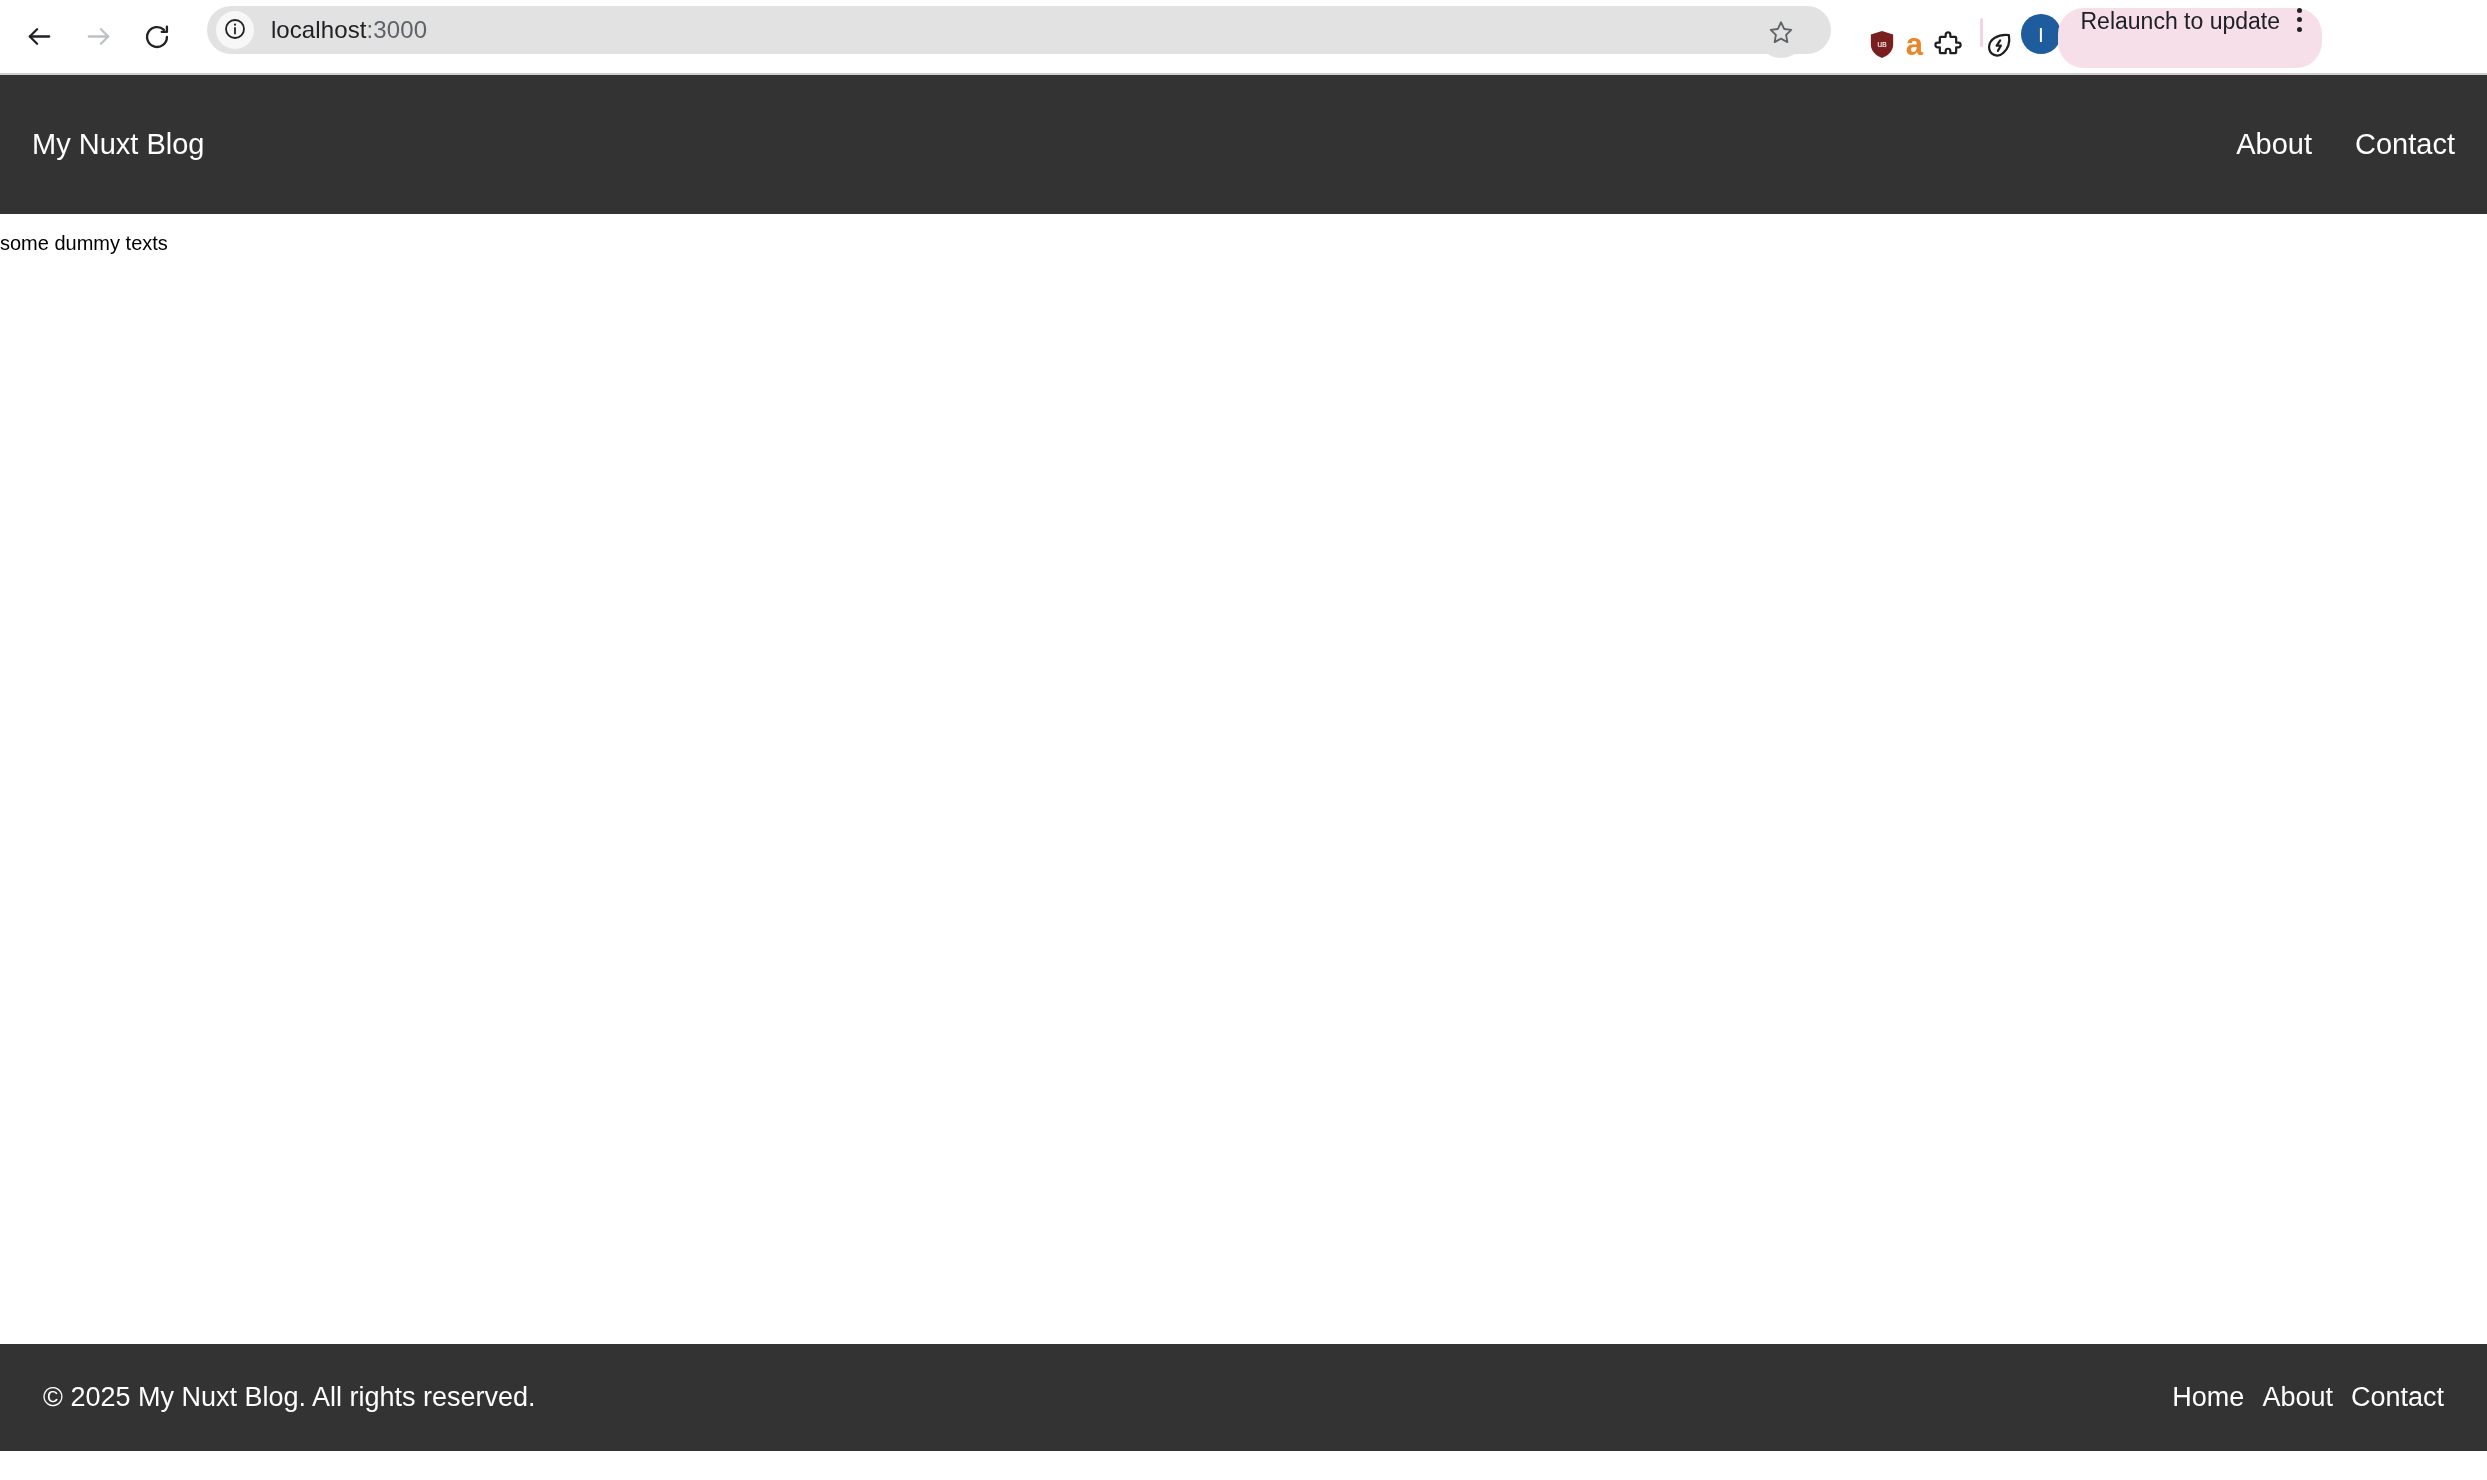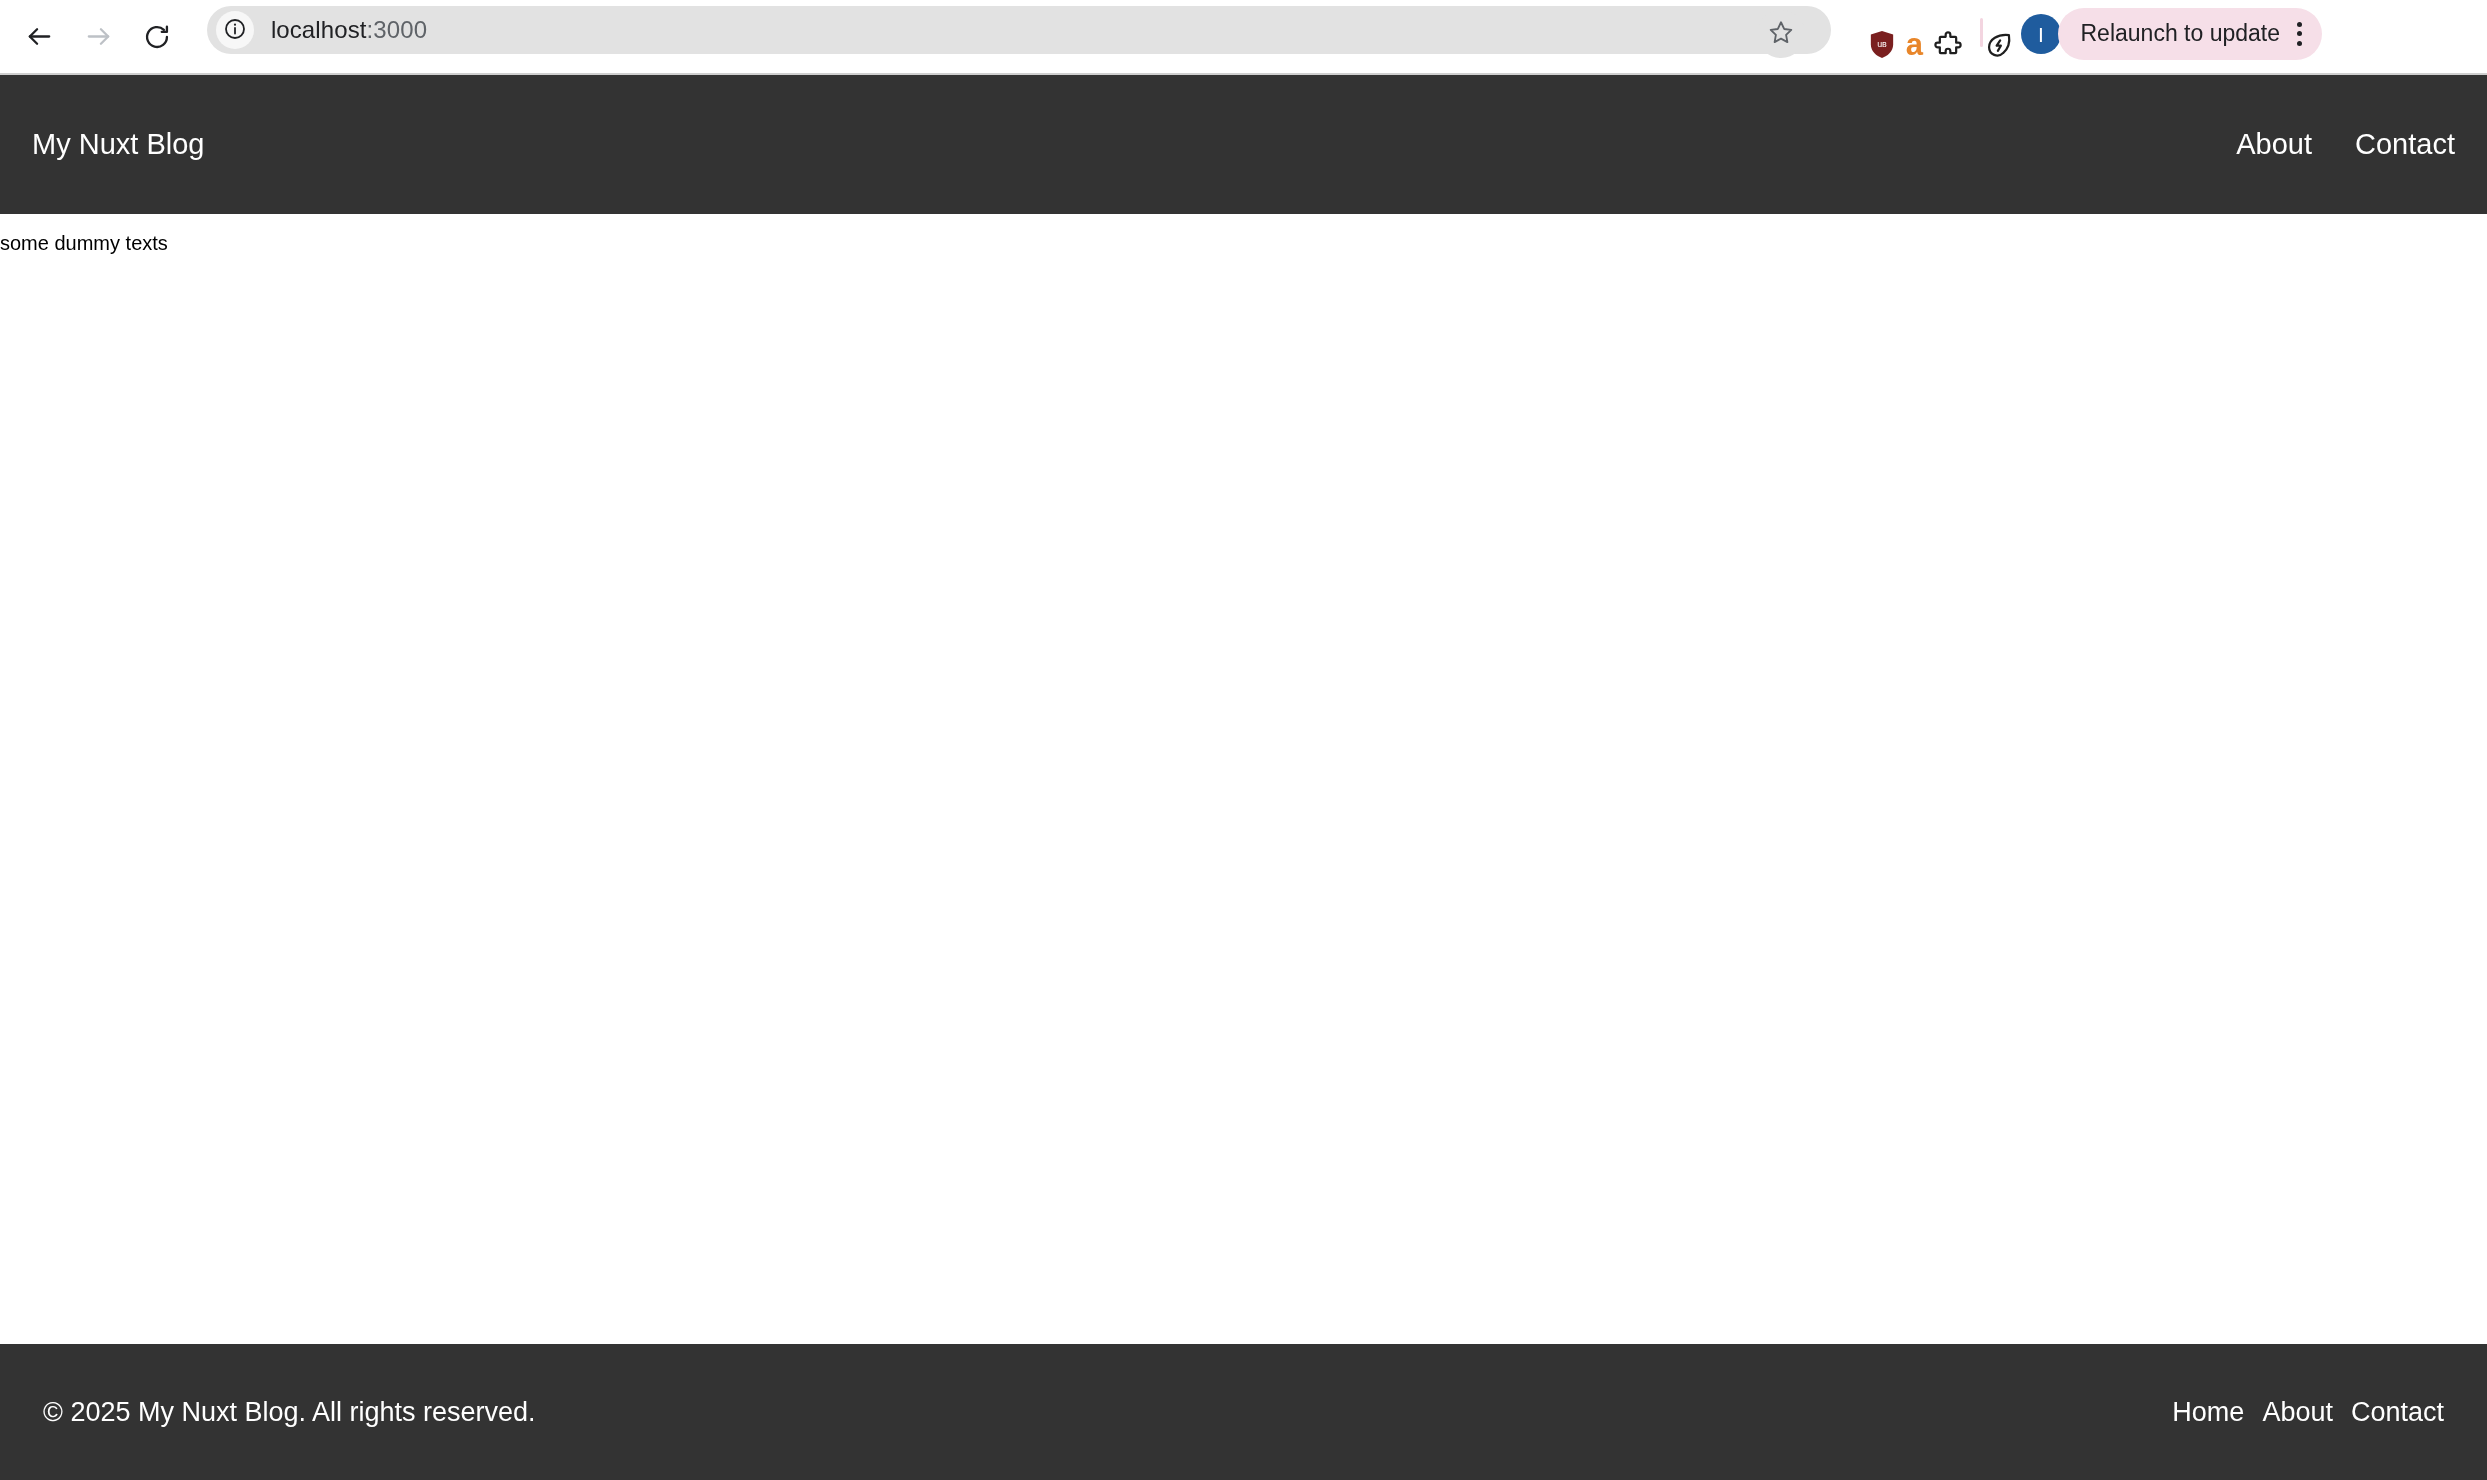--- a/index.html
+++ b/index.html
@@ -70,23 +70,23 @@
   #profile-avatar {
     position:absolute; left:2021px; top:14px;
     width:40px; height:40px; border-radius:50%;
     background:#1f5c9e;
     display:flex; align-items:center; justify-content:center;
     color:#ffffff; font-size:21px; line-height:1;
   }
 
   #relaunch-pill {
     position:absolute; left:2058px; top:7.8px;
-    height:52px; padding:0 14px 0 22.5px;
+    height:60px; padding:0 14px 0 22.5px;
     background:#f6dfe8; border-radius:26px;
-    display:flex; align-items:center; gap:12px;
+    display:flex; align-items:flex-start; gap:12px;
   }
   #relaunch-label { font-size:23px; color:#202124; white-space:nowrap; }
   #chrome-menu-dots { display:flex; flex-direction:column; gap:4.3px; padding:0 5.2px; }
   #chrome-menu-dots i { width:5.2px; height:5.2px; border-radius:50%; background:#202124; display:block; }
 
   
   #page { position:absolute; left:0; top:75px; width:2487px; height:1405px; background:#ffffff; }
 
   #site-header {
     position:absolute; left:0; top:0; width:2487px; height:139px;
@@ -100,21 +100,21 @@
     color:#ffffff; font-size:29px; text-decoration:none; font-weight:400;
   }
 
   #main-content {
     position:absolute; left:0; top:139px; width:2487px; height:1130px;
     background:#ffffff;
   }
   #dummy-text { font-size:20px; color:#000000; line-height:1.2; padding-top:17px; }
 
   #site-footer {
-    position:absolute; left:0; top:1269px; width:2487px; height:136px;
+    position:absolute; left:0; top:1269px; width:2487px; height:107px;
     background:#333333;
     display:flex; align-items:center; justify-content:space-between;
     padding:0 43px;
   }
   #footer-copy { color:#ffffff; font-size:27px; }
   #footer-nav { display:flex; align-items:center; gap:18px; }
   #footer-nav a { color:#ffffff; font-size:27px; text-decoration:none; }
 </style>
 </head>
 <body>

